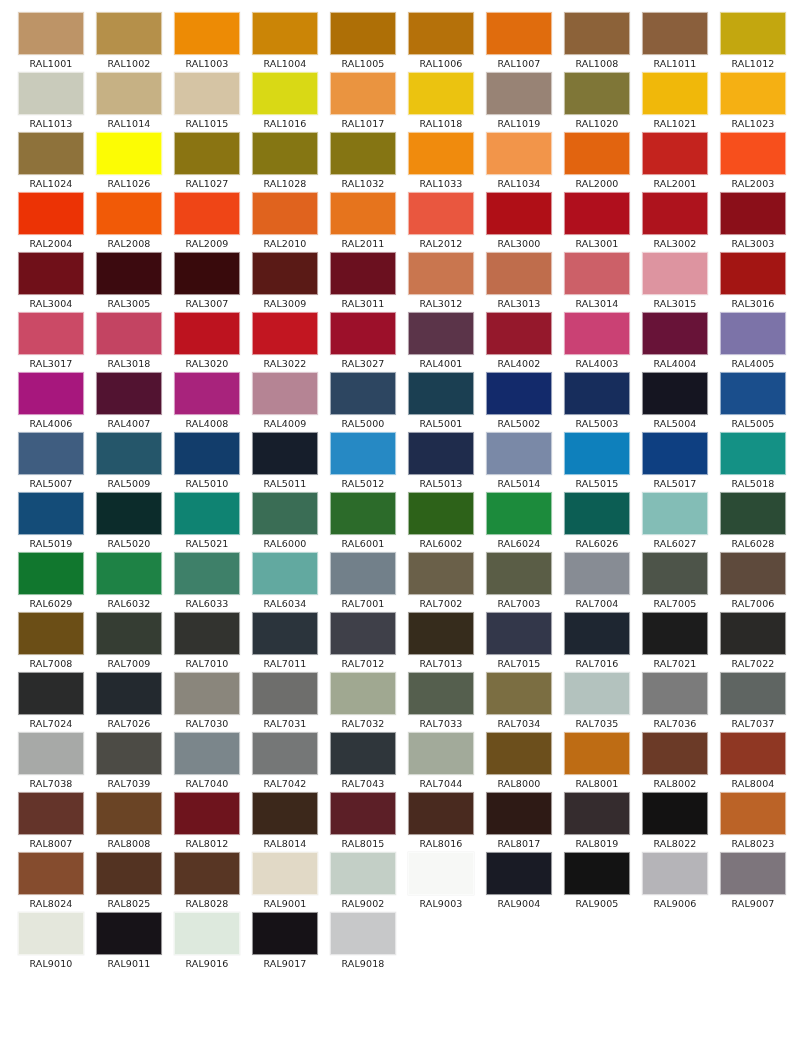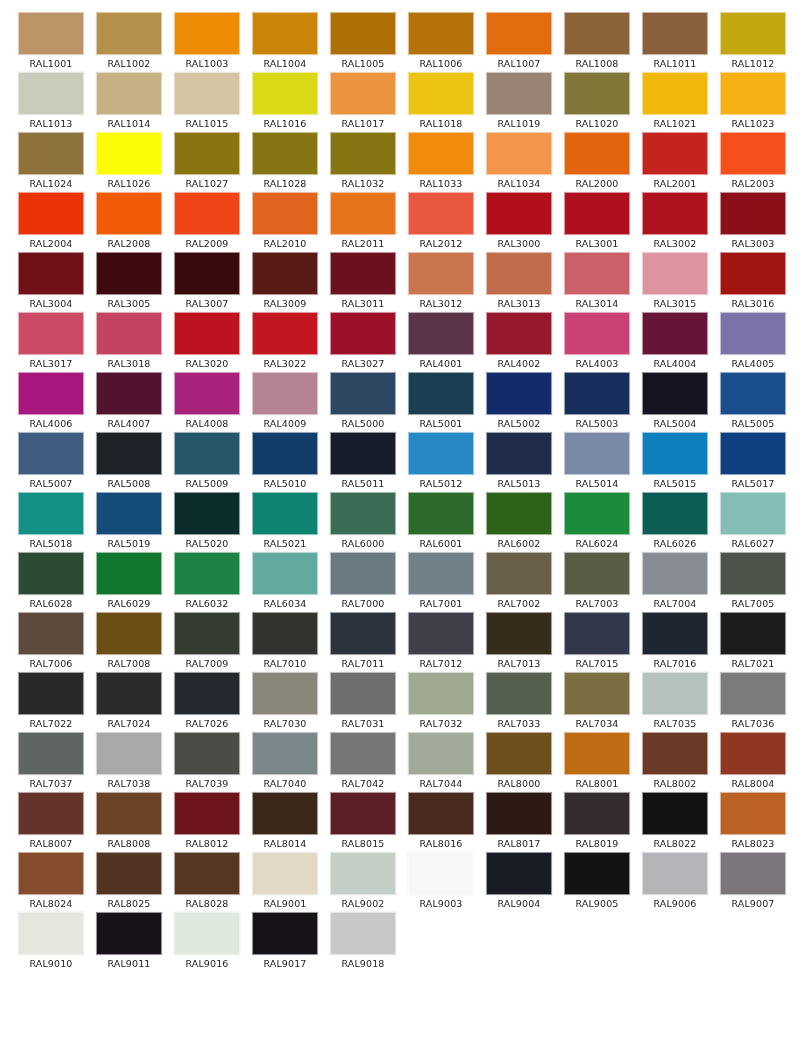--- a/index.html
+++ b/index.html
@@ -345,24 +345,20 @@
       </div>
       <div class="swatch-cell">
         <div class="swatch-chip" style="background-color: rgb(26, 78, 140);"></div>
         <div class="swatch-label">RAL5005</div>
       </div>
       <div class="swatch-cell">
         <div class="swatch-chip" style="background-color: rgb(63, 93, 128);"></div>
         <div class="swatch-label">RAL5007</div>
       </div>
       <div class="swatch-cell">
-        <div class="swatch-chip" style="background-color: rgb(29, 34, 41);"></div>
-        <div class="swatch-label">RAL5008</div>
-      </div>
-      <div class="swatch-cell">
         <div class="swatch-chip" style="background-color: rgb(37, 86, 106);"></div>
         <div class="swatch-label">RAL5009</div>
       </div>
       <div class="swatch-cell">
         <div class="swatch-chip" style="background-color: rgb(18, 61, 107);"></div>
         <div class="swatch-label">RAL5010</div>
       </div>
       <div class="swatch-cell">
         <div class="swatch-chip" style="background-color: rgb(22, 30, 43);"></div>
         <div class="swatch-label">RAL5011</div>
@@ -433,28 +429,28 @@
       </div>
       <div class="swatch-cell">
         <div class="swatch-chip" style="background-color: rgb(17, 119, 46);"></div>
         <div class="swatch-label">RAL6029</div>
       </div>
       <div class="swatch-cell">
         <div class="swatch-chip" style="background-color: rgb(30, 130, 69);"></div>
         <div class="swatch-label">RAL6032</div>
       </div>
       <div class="swatch-cell">
+        <div class="swatch-chip" style="background-color: rgb(62, 128, 105);"></div>
+        <div class="swatch-label">RAL6033</div>
+      </div>
+      <div class="swatch-cell">
         <div class="swatch-chip" style="background-color: rgb(98, 169, 160);"></div>
         <div class="swatch-label">RAL6034</div>
       </div>
       <div class="swatch-cell">
-        <div class="swatch-chip" style="background-color: rgb(107, 122, 129);"></div>
-        <div class="swatch-label">RAL7000</div>
-      </div>
-      <div class="swatch-cell">
         <div class="swatch-chip" style="background-color: rgb(114, 128, 138);"></div>
         <div class="swatch-label">RAL7001</div>
       </div>
       <div class="swatch-cell">
         <div class="swatch-chip" style="background-color: rgb(106, 96, 73);"></div>
         <div class="swatch-label">RAL7002</div>
       </div>
       <div class="swatch-cell">
         <div class="swatch-chip" style="background-color: rgb(90, 93, 70);"></div>
         <div class="swatch-label">RAL7003</div>
@@ -559,20 +555,24 @@
         <div class="swatch-chip" style="background-color: rgb(76, 75, 69);"></div>
         <div class="swatch-label">RAL7039</div>
       </div>
       <div class="swatch-cell">
         <div class="swatch-chip" style="background-color: rgb(123, 134, 139);"></div>
         <div class="swatch-label">RAL7040</div>
       </div>
       <div class="swatch-cell">
         <div class="swatch-chip" style="background-color: rgb(117, 119, 119);"></div>
         <div class="swatch-label">RAL7042</div>
+      </div>
+      <div class="swatch-cell">
+        <div class="swatch-chip" style="background-color: rgb(47, 54, 59);"></div>
+        <div class="swatch-label">RAL7043</div>
       </div>
       <div class="swatch-cell">
         <div class="swatch-chip" style="background-color: rgb(162, 170, 154);"></div>
         <div class="swatch-label">RAL7044</div>
       </div>
       <div class="swatch-cell">
         <div class="swatch-chip" style="background-color: rgb(108, 79, 28);"></div>
         <div class="swatch-label">RAL8000</div>
       </div>
       <div class="swatch-cell">

